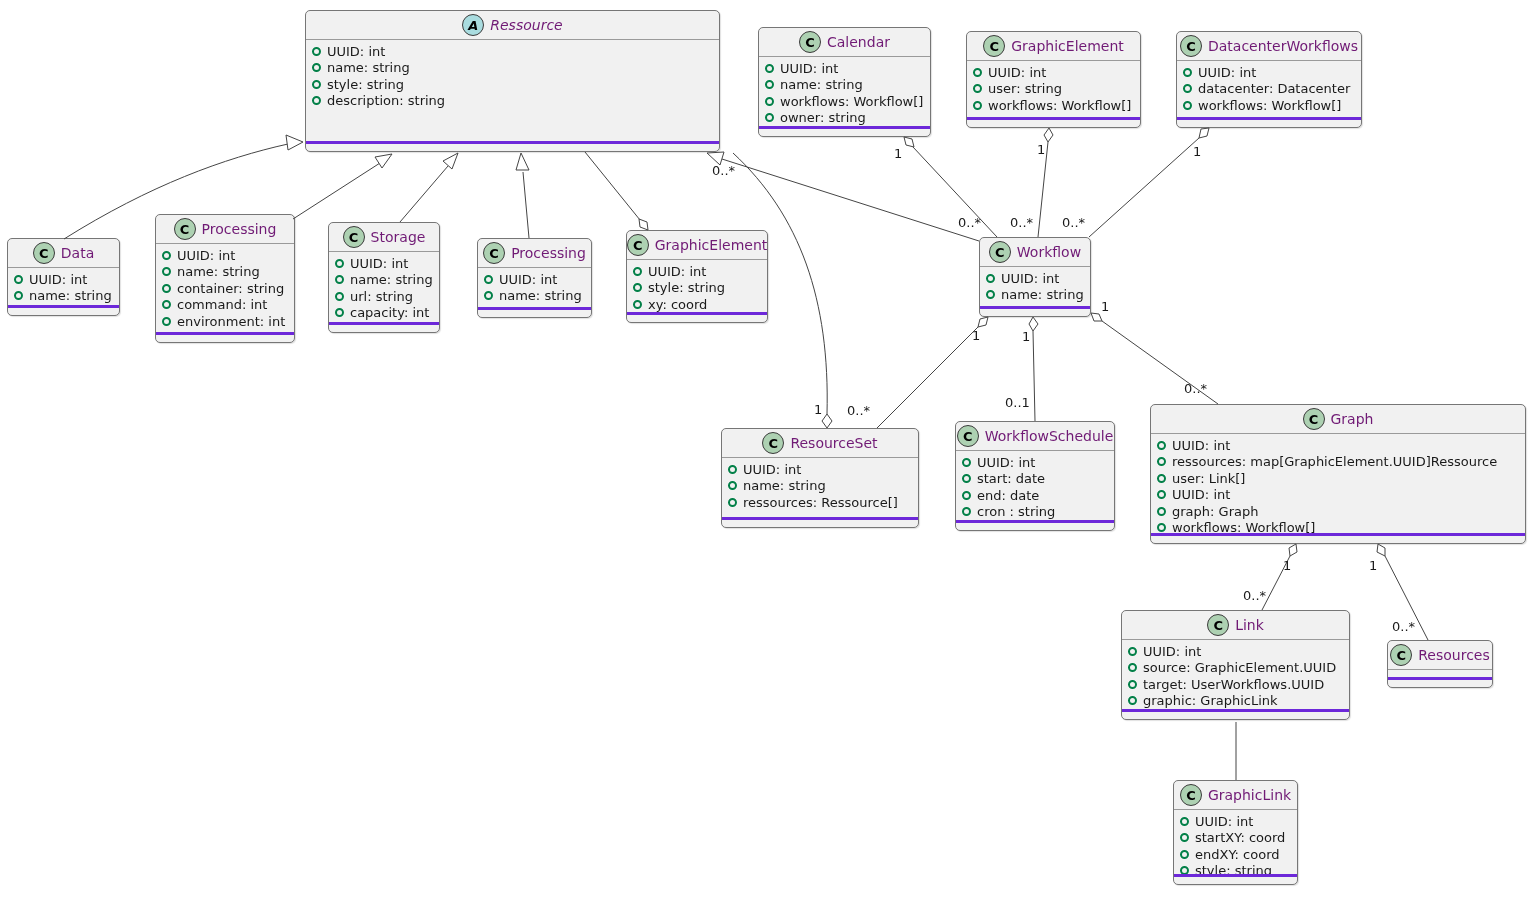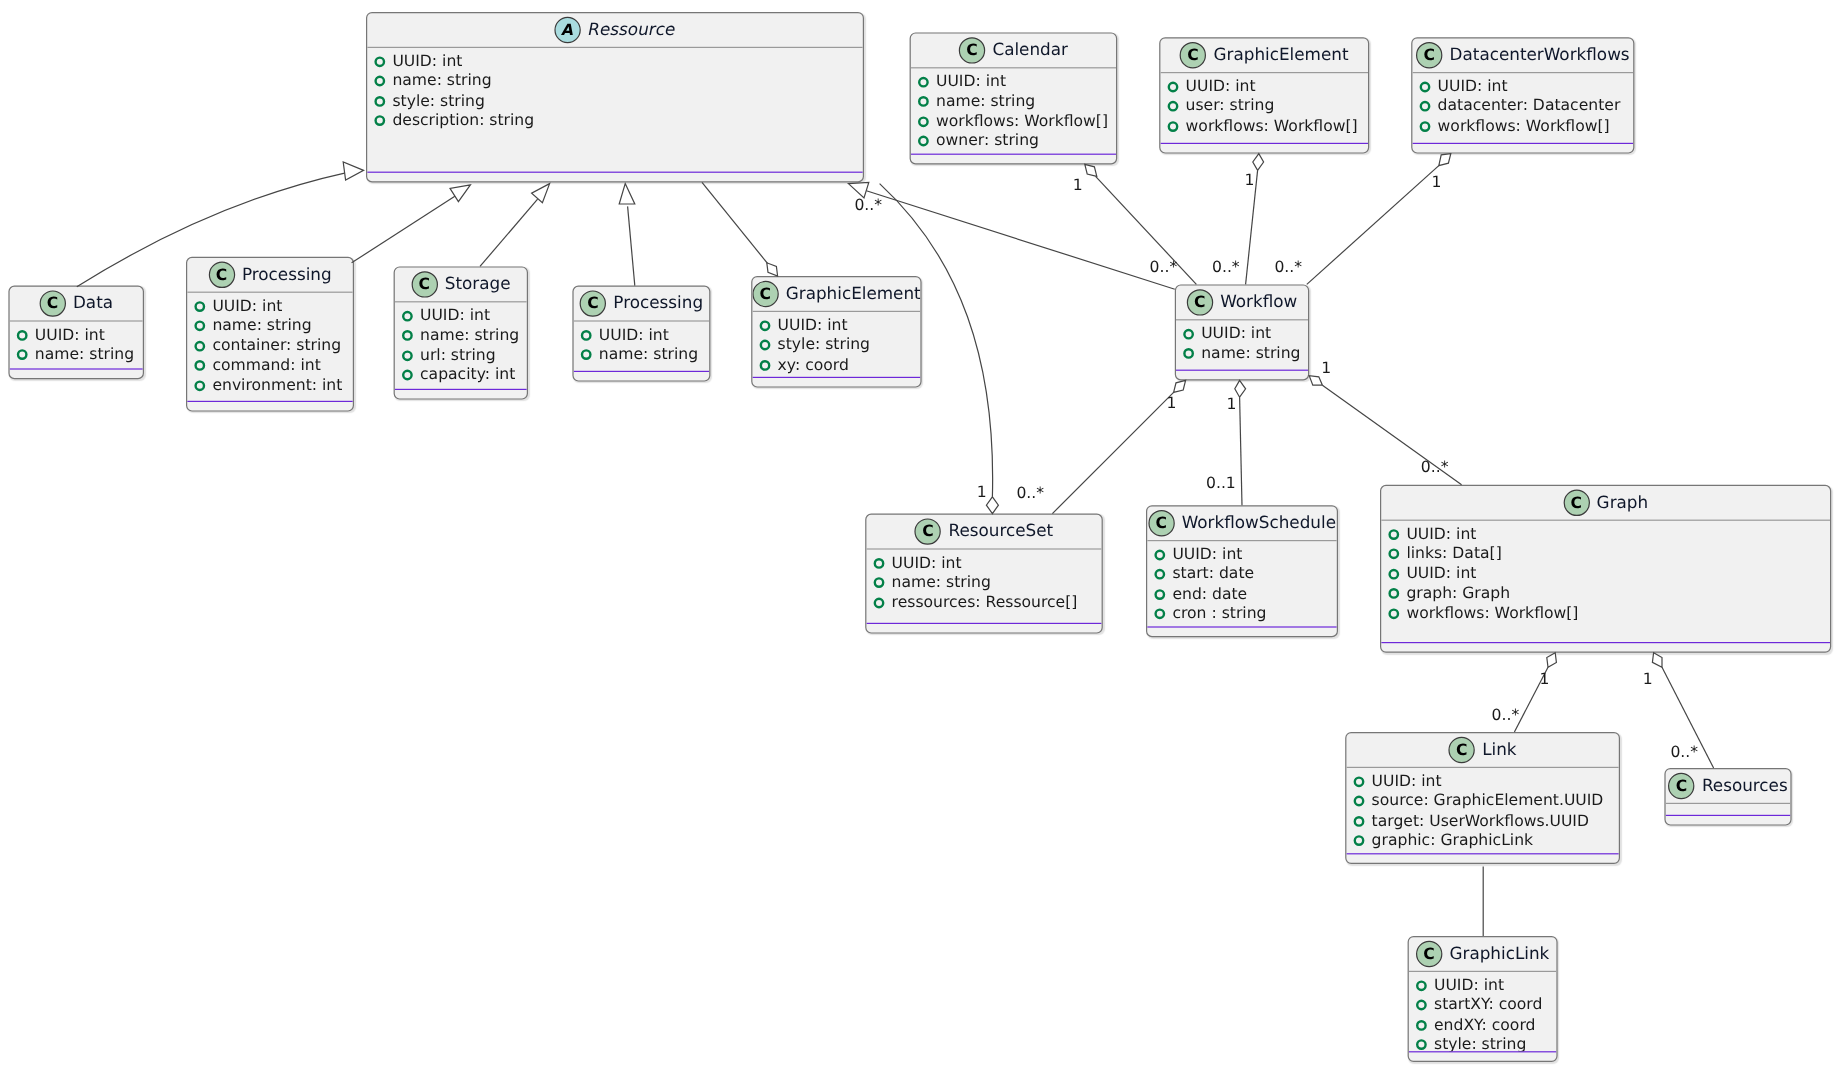--- a/index.html
+++ b/index.html
@@ -17,24 +17,24 @@
     flex:0 0 auto;display:flex;align-items:center;justify-content:center;gap:6px;
     padding:3px 6px;border-bottom:1px solid #9a9a9a;min-height:22px;
   }
   .uml-circle{
     flex:0 0 auto;width:20px;height:20px;border-radius:50%;
     border:1px solid #3b3b3b;display:flex;align-items:center;justify-content:center;
     font-weight:bold;font-size:13px;color:#000;
   }
   .uml-circle.abstract{background:#A9DCDF;}
   .uml-circle.concrete{background:#ADD1B2;}
-  .uml-name{font-size:14px;color:#0f172a;white-space:nowrap;}
+  .uml-name{font-size:14px;color:#701a75;white-space:nowrap;}
   .uml-name.abstract{font-style:italic;}
   .uml-attrs{
-    flex:1 1 auto;padding:3px 8px 2px 6px;border-bottom:1px solid #6d28d9;overflow:hidden;
+    flex:1 1 auto;padding:3px 8px 2px 6px;border-bottom:3px solid #6d28d9;overflow:hidden;
   }
   .uml-attr{
     display:flex;align-items:center;gap:6px;height:16.5px;
     font-size:13px;color:#1a1a1a;white-space:nowrap;
   }
   .uml-dot{
     flex:0 0 auto;width:5px;height:5px;border-radius:50%;
     border:2px solid #038048;background:transparent;
   }
   .uml-methods{flex:0 0 7px;}
@@ -367,21 +367,25 @@
         <span class="uml-circle concrete">C</span>
         <span class="uml-name">Graph</span>
       </div>
       <div class="uml-attrs">
         <div class="uml-attr">
           <span class="uml-dot"></span>
           <span>UUID: int</span>
         </div>
         <div class="uml-attr">
           <span class="uml-dot"></span>
-          <span>links: Data[]</span>
+          <span>ressources: map[GraphicElement.UUID]Ressource</span>
+        </div>
+        <div class="uml-attr">
+          <span class="uml-dot"></span>
+          <span>user: Link[]</span>
         </div>
         <div class="uml-attr">
           <span class="uml-dot"></span>
           <span>UUID: int</span>
         </div>
         <div class="uml-attr">
           <span class="uml-dot"></span>
           <span>graph: Graph</span>
         </div>
         <div class="uml-attr">

